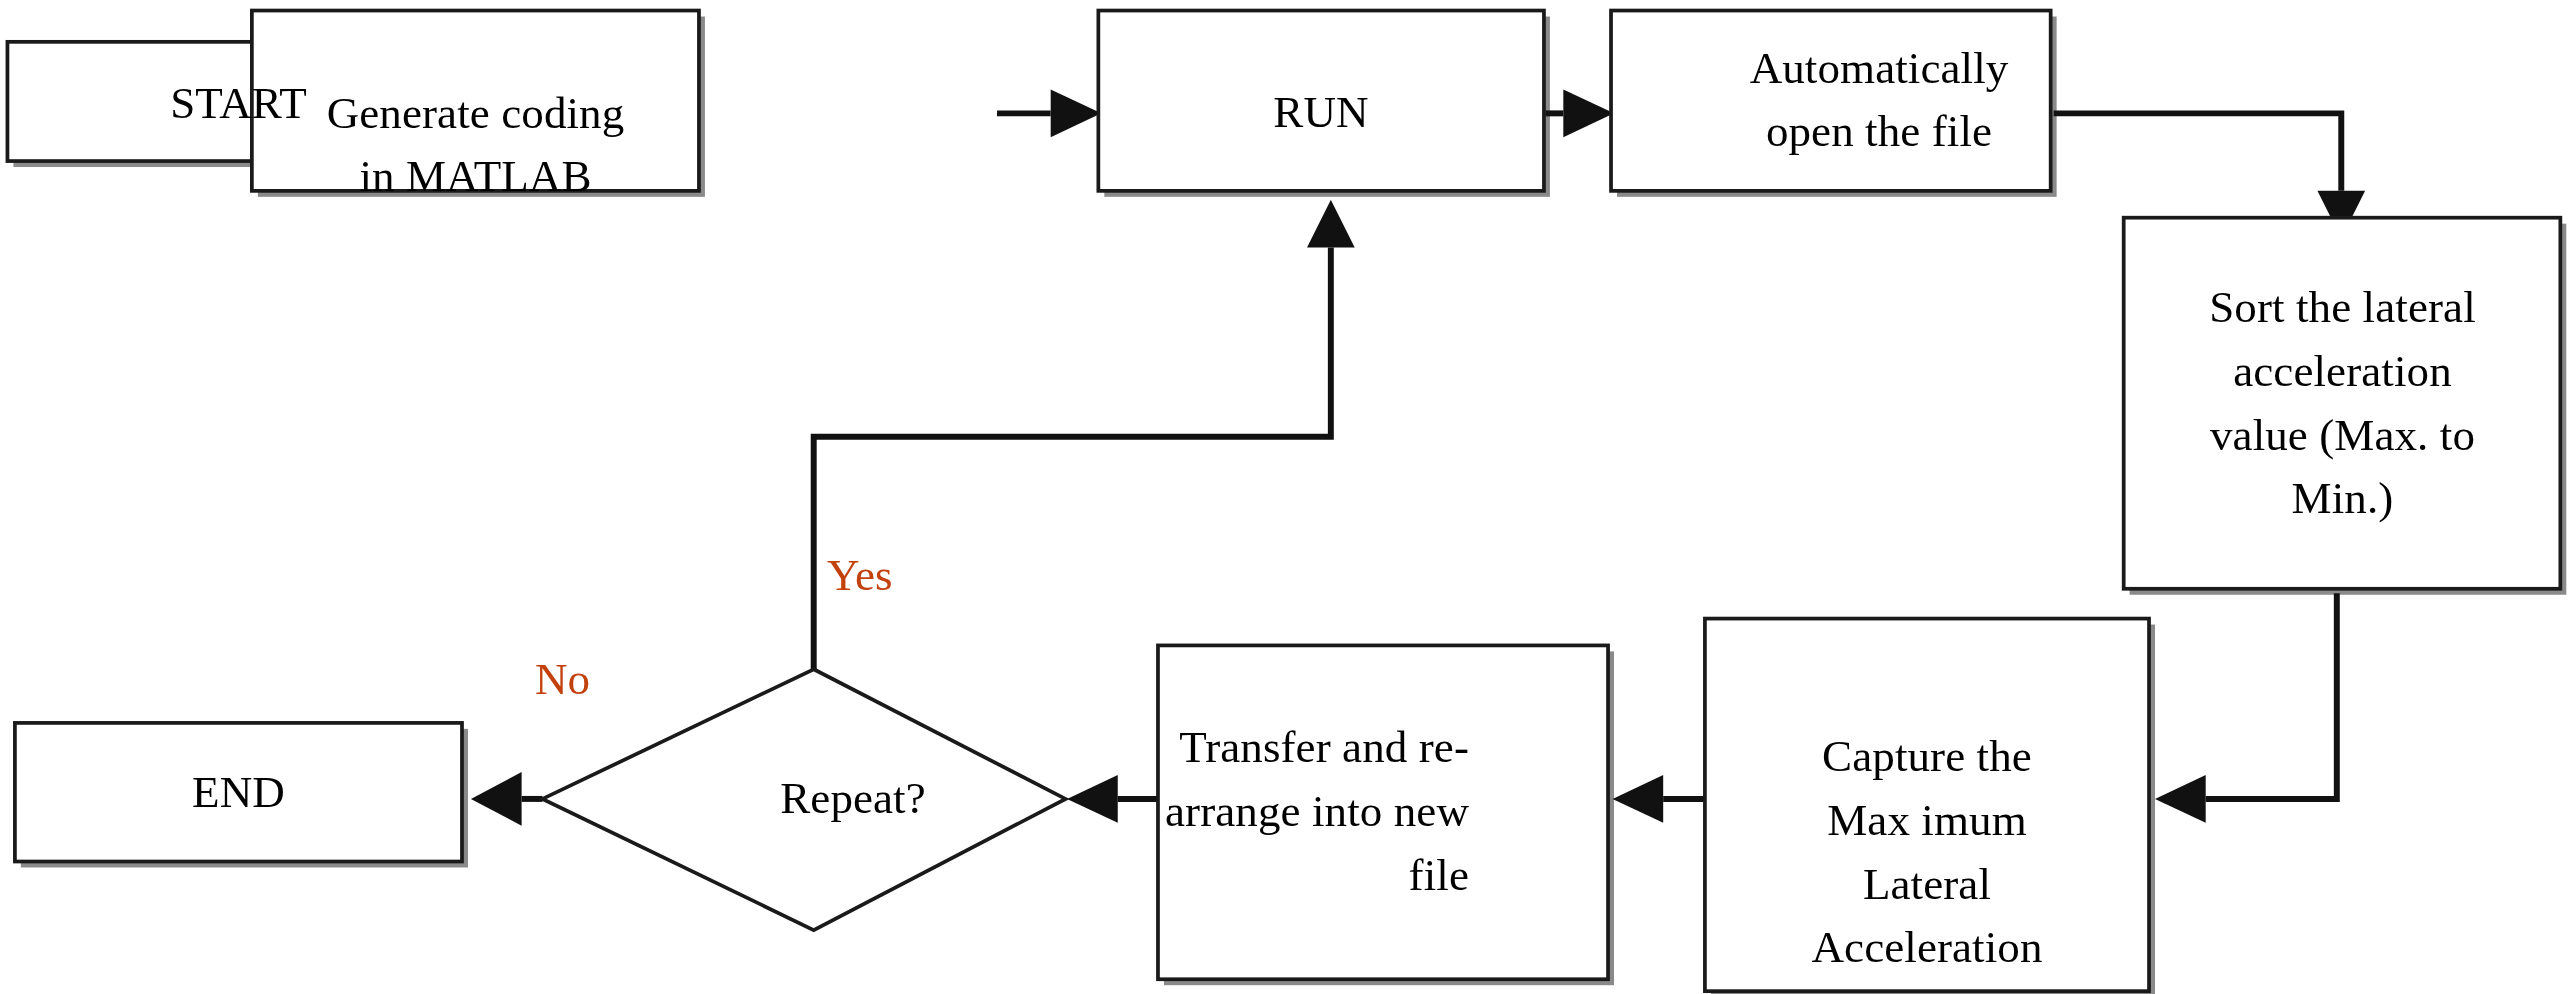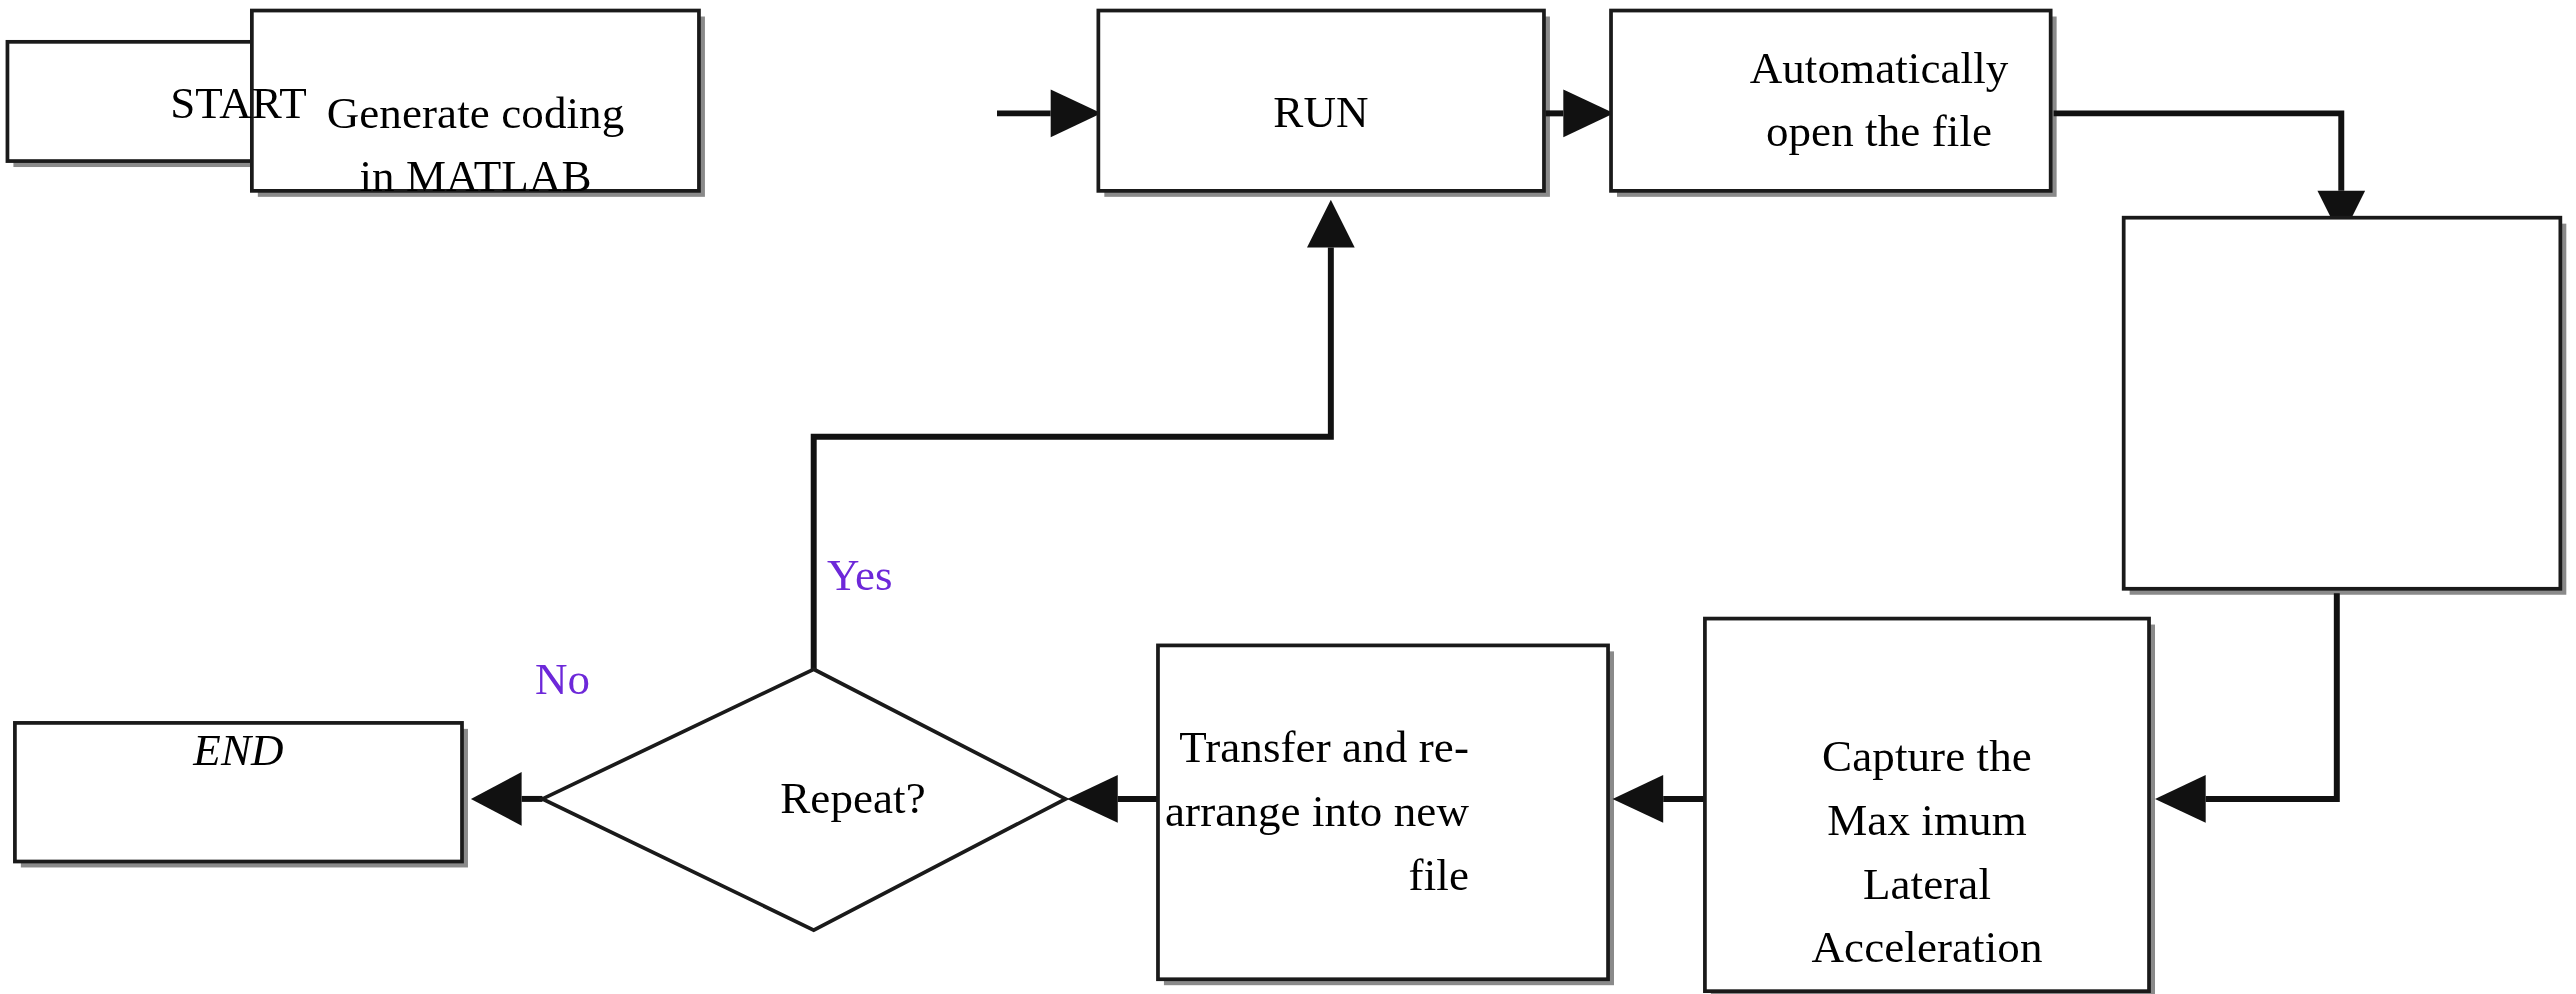--- a/index.html
+++ b/index.html
@@ -56,21 +56,21 @@
     color: #000000;
     font-family: "Liberation Serif", "DejaVu Serif", serif;
     font-size: 45px;
     line-height: 1.42;
     letter-spacing: 0.1px;
     pointer-events: none;
     box-sizing: border-box;
   }
   .edge-label {
     position: absolute;
-    color: #6d28d9;
+    color: #c2410c;
     font-family: "Liberation Serif", "DejaVu Serif", serif;
     font-size: 45px;
     line-height: 1;
     white-space: nowrap;
     text-align: right;
   }
 </style>
 </head>
 <body>
 
@@ -154,27 +154,28 @@
   </svg>
 
   <div class="node-label" style="left:7.5px;  top:44px;  width:462px; height:119px;">START</div>
 
   <div class="node-label" style="left:252px; top:10.4px;  width:447px; height:180px;margin-top:45px;">Generate coding<br>in MATLAB</div>
 
   <div class="node-label" style="left:1098px;top:23px;  width:446px; height:180px;">RUN</div>
 
   <div class="node-label" style="left:1611px;top:10.4px;  width:440px; height:180px;margin-left:48px;">Automatically<br>open the file</div>
 
+  <div class="node-label" style="left:2124px;top:218px; width:437px; height:371px;">Sort the lateral<br>acceleration<br>value (Max. to<br>Min.)</div>
 
   <div class="node-label" style="left:1705px;top:618px; width:444px; height:373px;margin-top:48px;">Capture the<br>Max imum<br>Lateral<br>Acceleration</div>
 
   <div class="node-label" style="left:1092px;top:645px; width:450px; height:334px;text-align:right;">Transfer and re-<br>arrange into new<br>file</div>
 
   <div class="node-label" style="left:704px; top:754px;width:298px; height:89px;">Repeat?</div>
 
-  <div class="node-label" style="left:15px;  top:681px; width:447px; height:139px;font-style:italic;">END</div>
+  <div class="node-label" style="left:15px;  top:723px; width:447px; height:139px;">END</div>
 
   <div class="edge-label" style="left:827px; top:553px;">Yes</div>
 
   <div class="edge-label" style="left:535px;  top:657px;">No</div>
 
 </div>
 
 
 </body></html>

